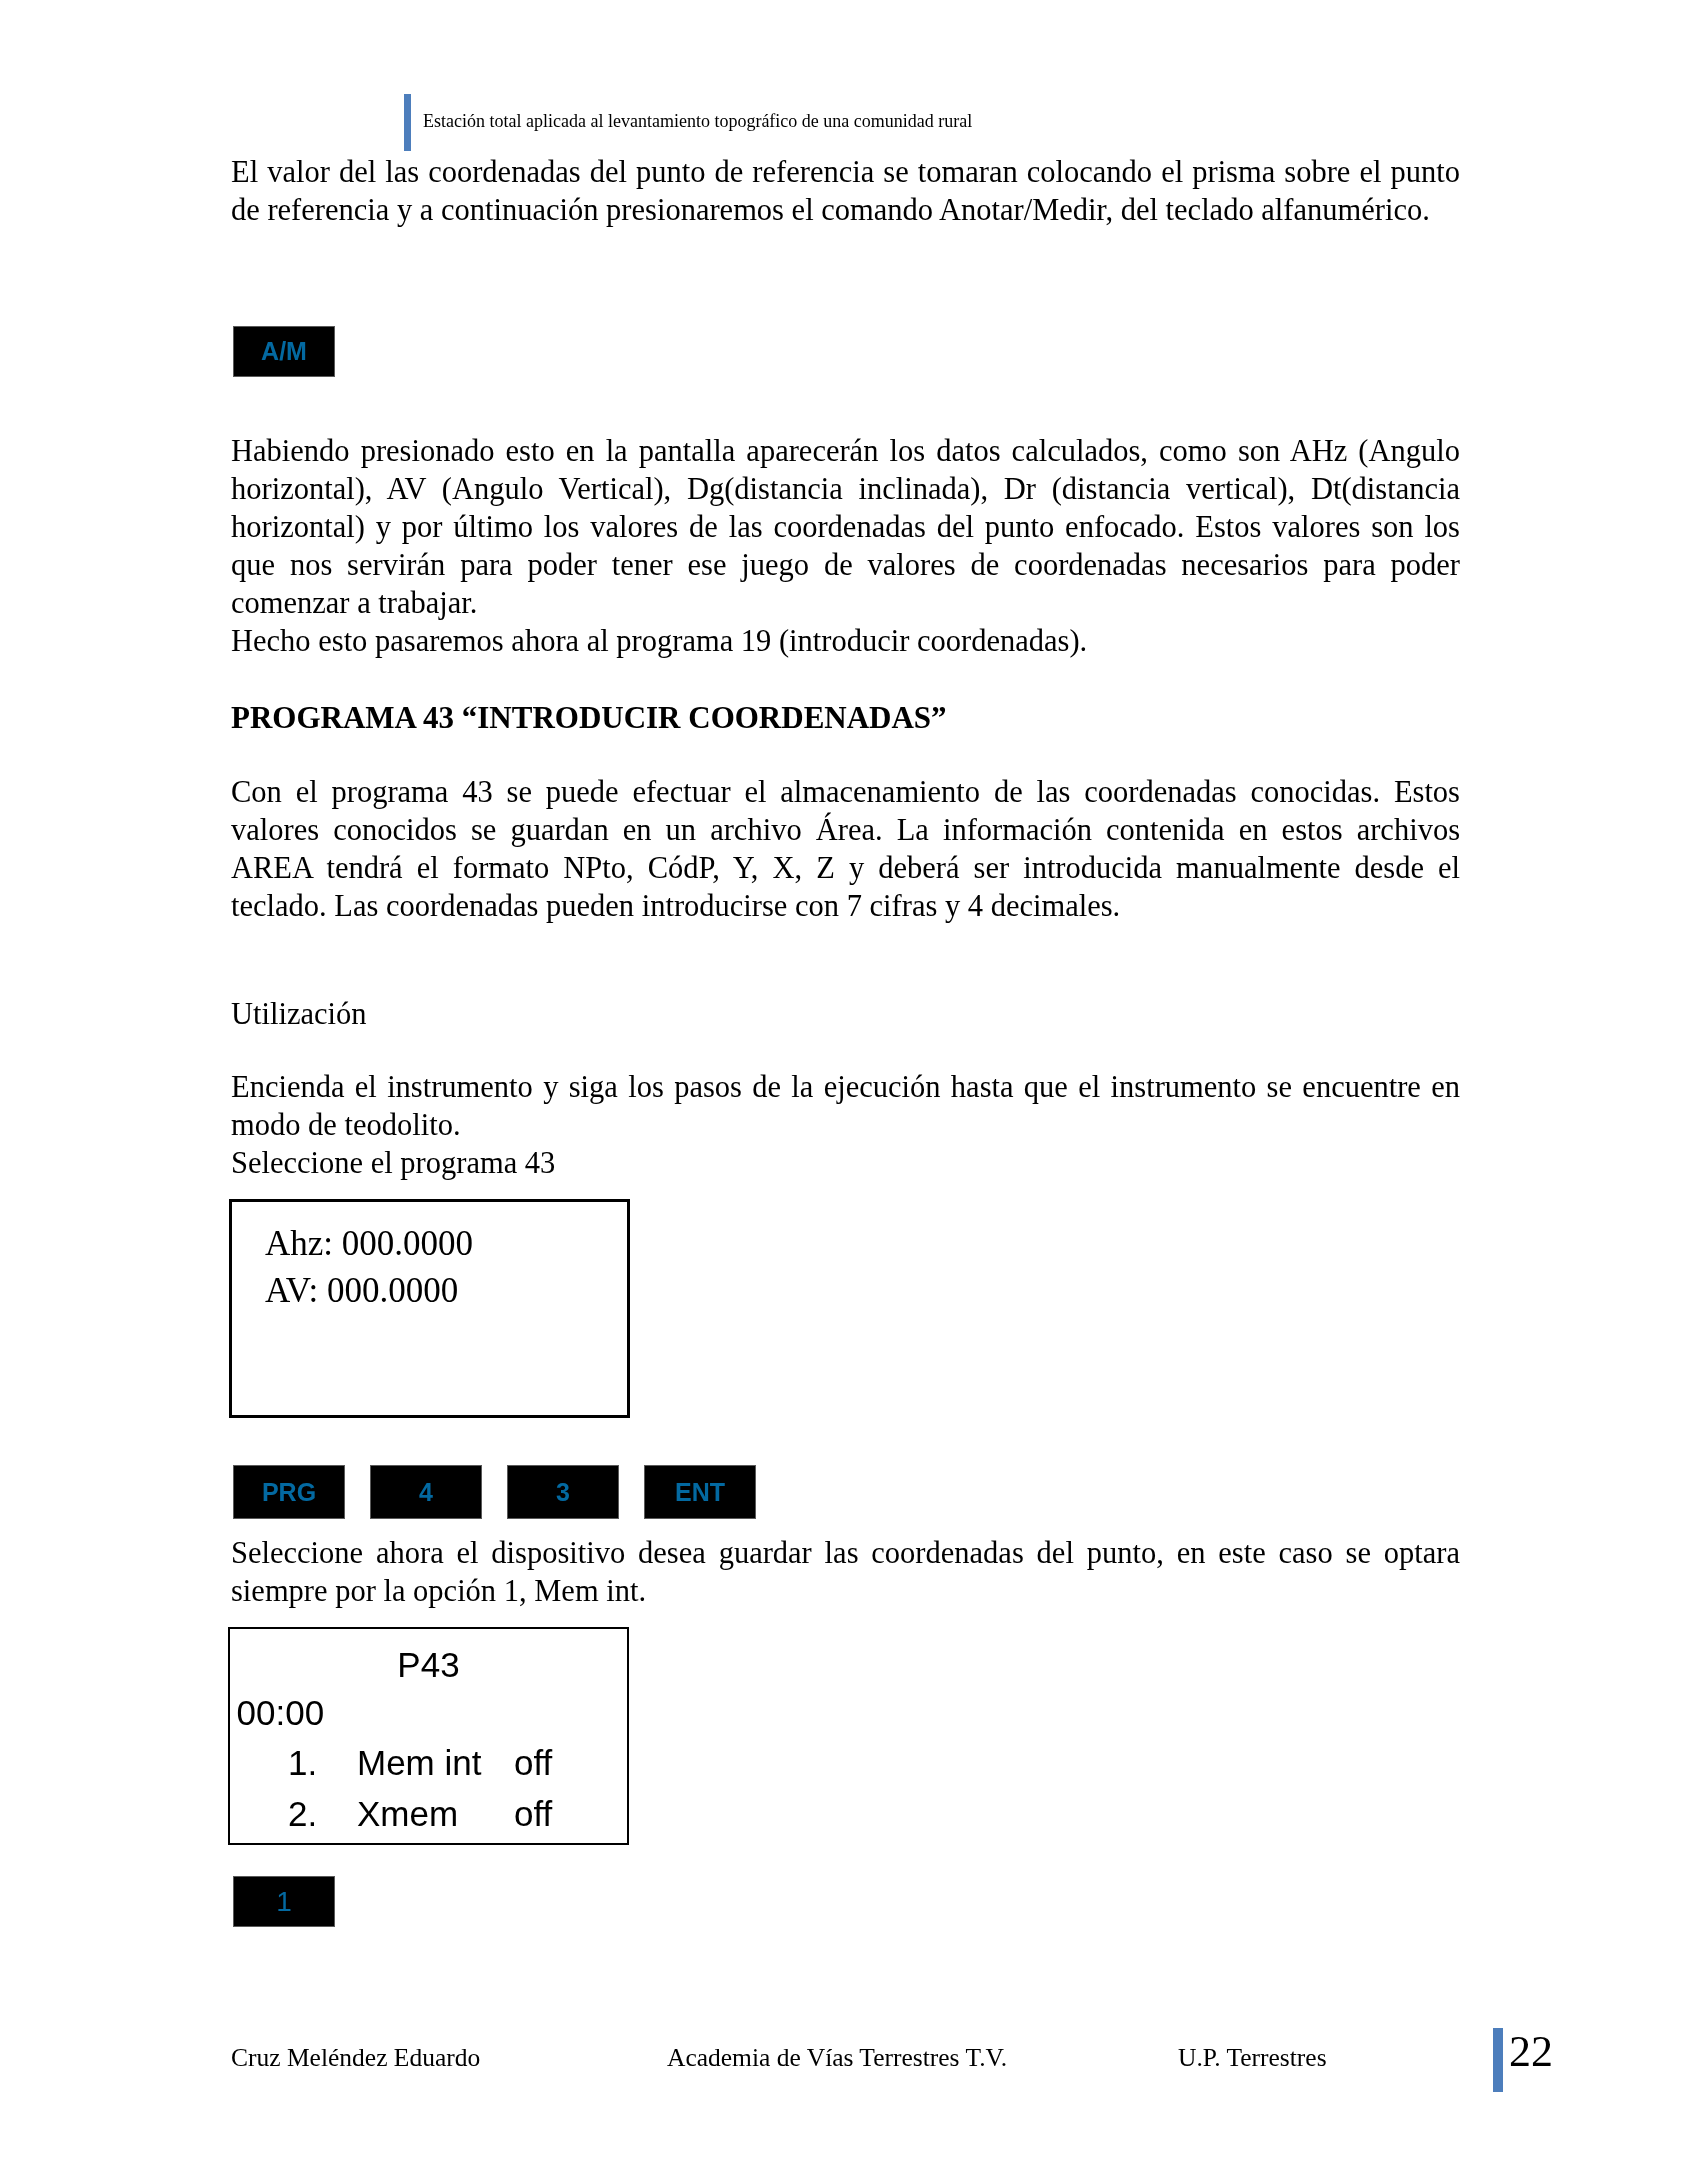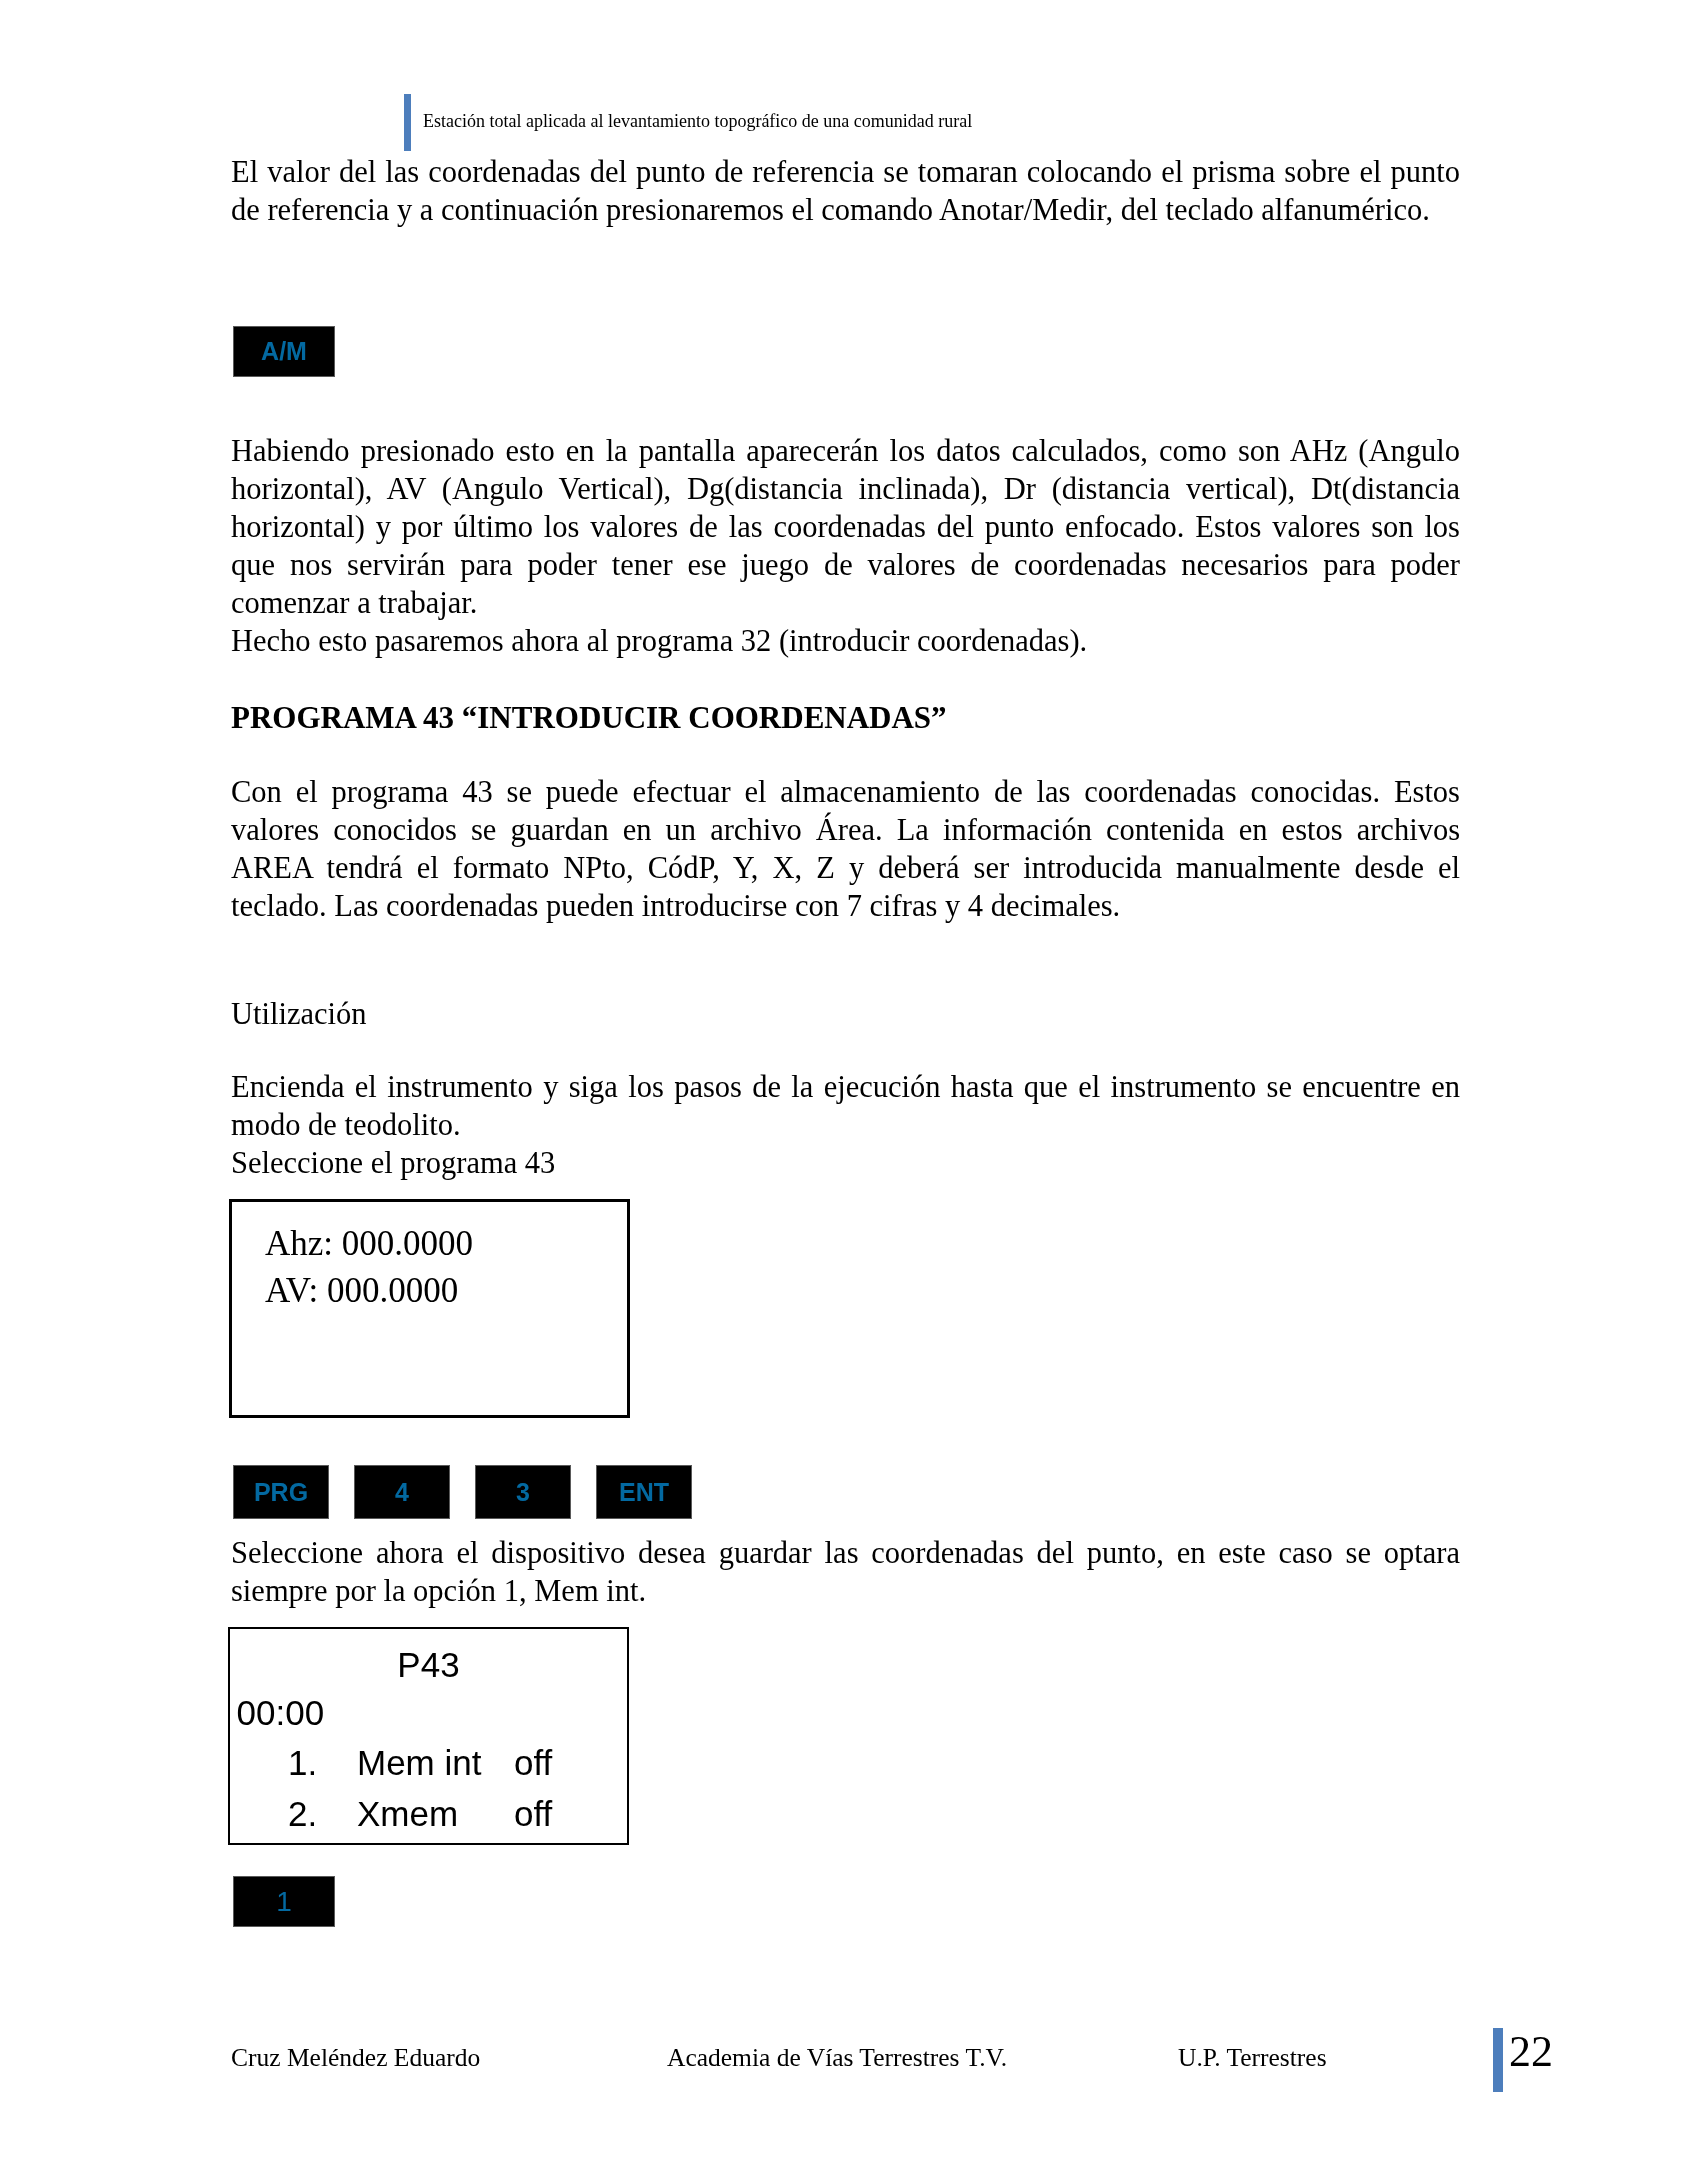--- a/index.html
+++ b/index.html
@@ -40,21 +40,21 @@
     color:#0369a1;
     font-family:"Liberation Sans", sans-serif;
     font-weight:bold;
     font-size:25px;
     display:flex; align-items:center; justify-content:center;
     border:1.6px solid #5a5a5a;
     box-sizing:border-box;
   }
   .key-am{left:233px; top:326px; width:102px; height:51px;}
   .key-row{left:233px; top:1465px; display:flex; gap:25px;}
-  .key-row .key{width:96px; height:54px;}
+  .key-row .key{width:112px; height:54px;}
   .key-one{left:233px; top:1876px; width:102px; height:51px; font-weight:400; font-size:28px;}
   .display-box{
     background:#ffffff;
     box-sizing:content-box;
   }
   .box1{
     left:229px; top:1199px;
     width:395px; height:213px;
     border:3.3px solid #000000;
     font-size:35px; line-height:47px;
@@ -98,21 +98,21 @@
   <div class="abs header-title">Estación total aplicada al levantamiento topográfico de una comunidad rural</div>
 
   <div class="abs body-text" style="left:231px; top:153px;">El valor del las coordenadas del punto de referencia se tomaran colocando el prisma sobre el punto de referencia y a continuación presionaremos el comando Anotar/Medir, del teclado alfanumérico.</div>
 
   <div class="abs key key-am">
     <span>A/M</span>
   </div>
 
   <div class="abs" style="left:231px; top:432px;">
     <div class="body-text">Habiendo presionado esto en la pantalla aparecerán los datos calculados, como son AHz (Angulo horizontal), AV (Angulo Vertical), Dg(distancia inclinada), Dr (distancia vertical), Dt(distancia horizontal) y por último los valores de las coordenadas del punto enfocado. Estos valores son los que nos servirán para poder tener ese juego de valores de coordenadas necesarios para poder comenzar a trabajar.</div>
-    <div class="body-text plain">Hecho esto pasaremos ahora al programa 32 (introducir coordenadas).</div>
+    <div class="body-text plain">Hecho esto pasaremos ahora al programa 19 (introducir coordenadas).</div>
   </div>
 
   <div class="abs section-heading">PROGRAMA 43 “INTRODUCIR COORDENADAS”</div>
 
   <div class="abs body-text" style="left:231px; top:773px;">Con el programa 43 se puede efectuar el almacenamiento de las coordenadas conocidas. Estos valores conocidos se guardan en un archivo Área. La información contenida en estos archivos AREA tendrá el formato NPto, CódP, Y, X, Z y deberá ser introducida manualmente desde el teclado. Las coordenadas pueden introducirse con 7 cifras y 4 decimales.</div>
 
   <div class="abs body-text plain" style="left:231px; top:995px;">Utilización</div>
 
   <div class="abs" style="left:231px; top:1068px;">
     <div class="body-text">Encienda el instrumento y siga los pasos de la ejecución hasta que el instrumento se encuentre en modo de teodolito.</div>

